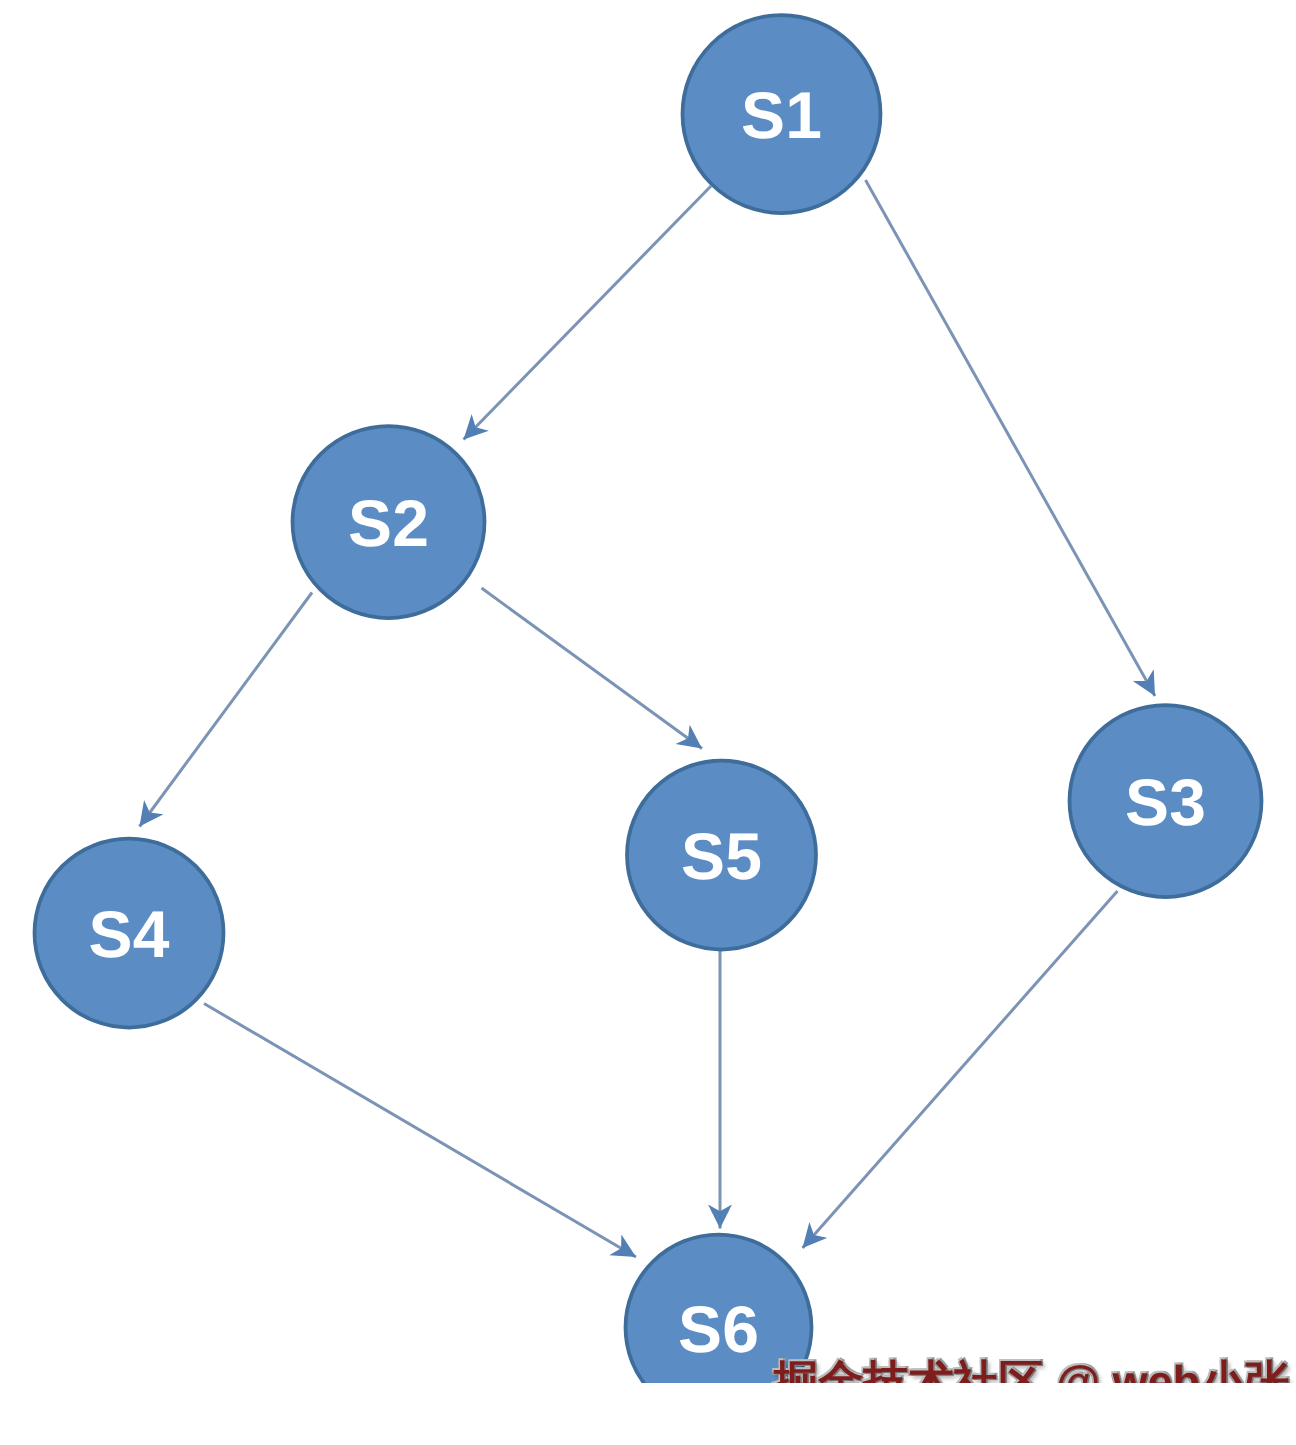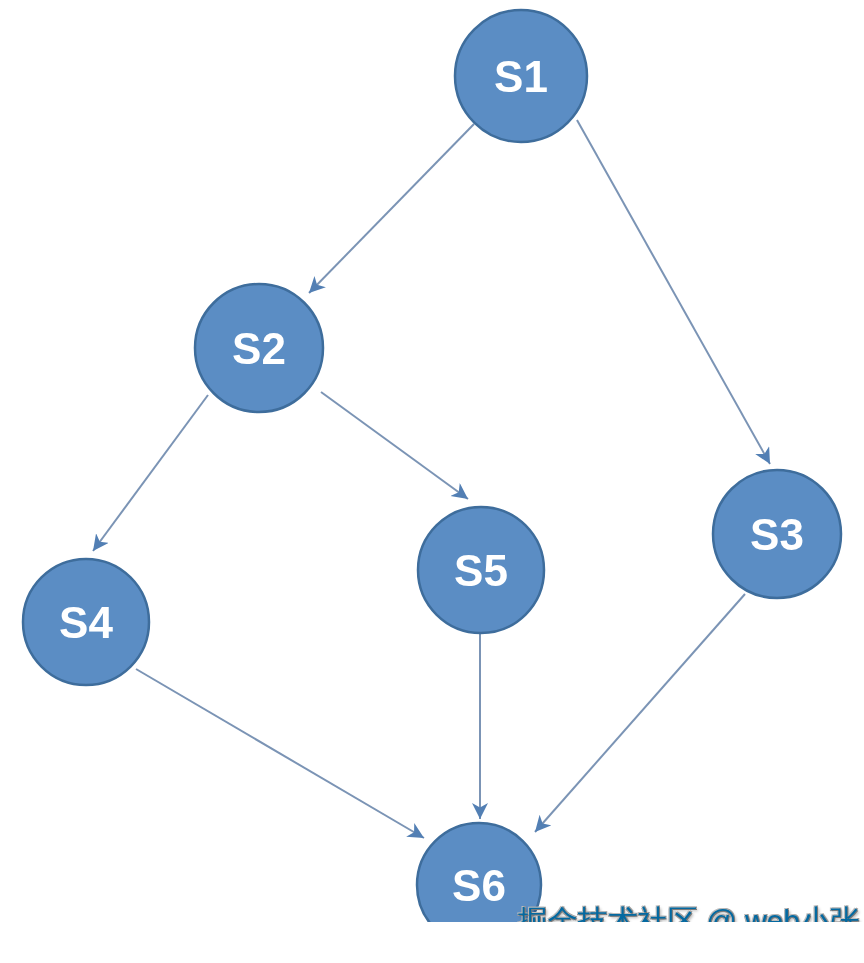--- a/index.html
+++ b/index.html
@@ -24,23 +24,23 @@
     font-family: "Liberation Sans", "DejaVu Sans", sans-serif;
     font-weight: 700;
     font-size: 44px;
     letter-spacing: 0px;
   }
   .watermark {
     position: absolute;
     top: 901px;
     right: 4px;
     font-size: 30px;
-    font-weight: 400;
+    font-weight: 700;
     white-space: nowrap;
-    color: #0369a1;
+    color: #7f1d1d;
     text-shadow:
       1px 1px 0 #7a7a7a,
       -1px -1px 0 #bdbdbd,
       1px -1px 0 #9a9a9a,
       -1px 1px 0 #9a9a9a,
       2px 2px 3px rgba(0,0,0,0.35);
     user-select: none;
   }
 </style>
 </head>

